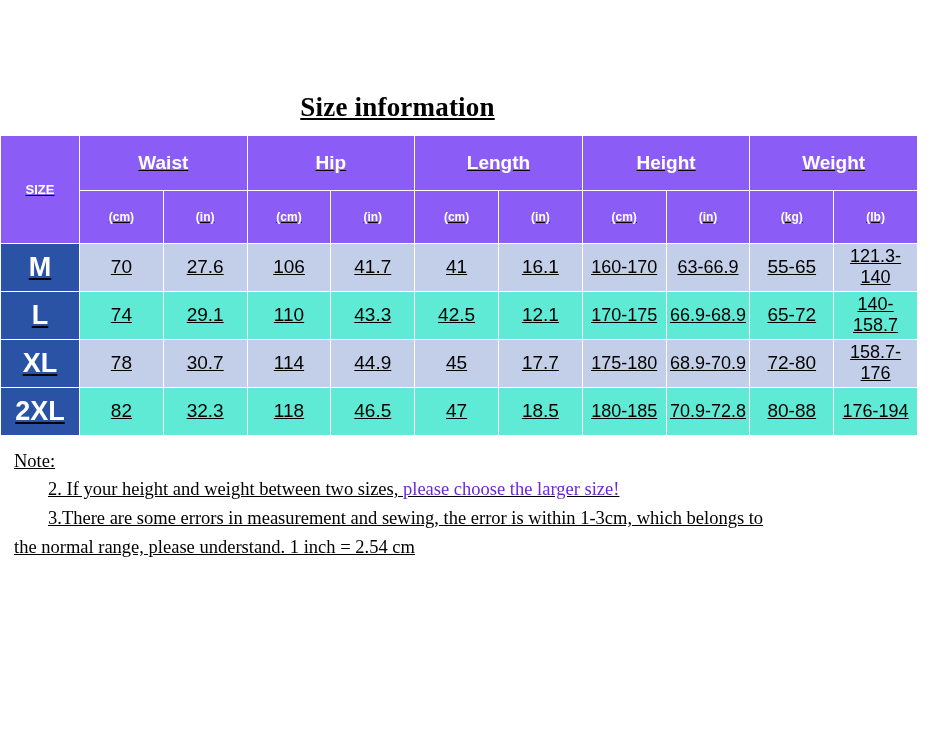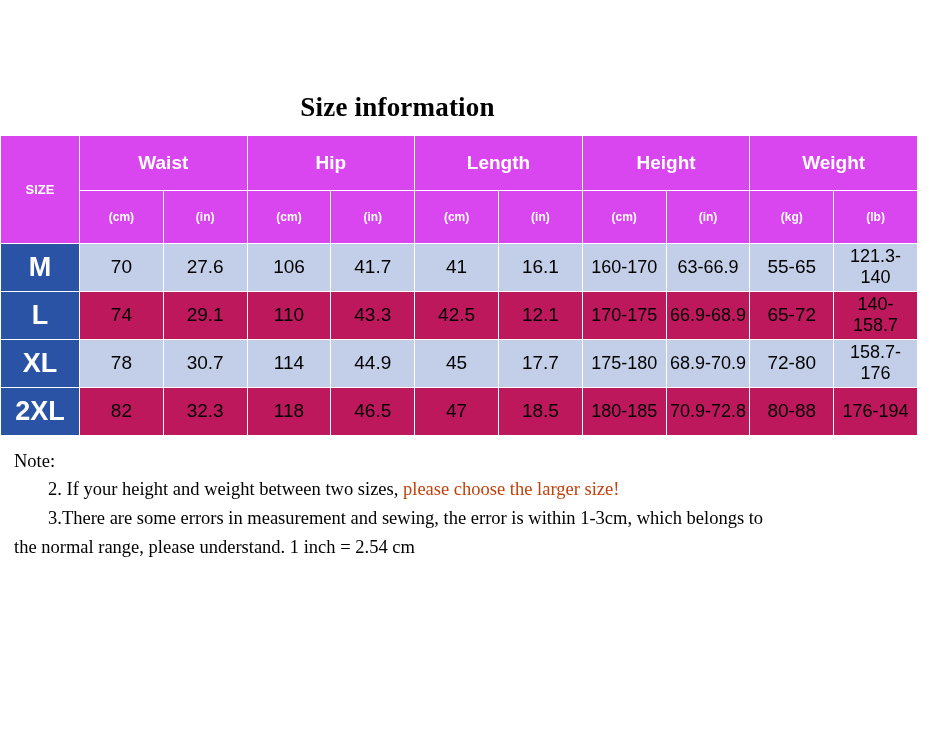--- a/index.html
+++ b/index.html
@@ -12,20 +12,21 @@
     height: 736px;
     font-family: "Liberation Serif", serif;
     color: #000000;
     overflow: hidden;
     position: relative;
   }
   .page {
     width: 795px;
     height: 736px;
     position: relative;
+    text-decoration: underline;
   }
   .title {
     text-align: center;
     font-family: "Liberation Serif", serif;
     font-weight: bold;
     font-size: 27px;
     letter-spacing: 0.2px;
     padding-top: 93px;
     line-height: 1.1;
   }
@@ -36,21 +37,21 @@
     table-layout: fixed;
   }
   table.size-table td, table.size-table th {
     border: 1px solid #ffffff;
     text-align: center;
     vertical-align: middle;
     font-family: "Liberation Sans", sans-serif;
   }
   
   thead th {
-    background: #d946ef;
+    background: #8b5cf6;
     color: #ffffff;
     font-weight: bold;
   }
   th.size-label {
     font-size: 13px;
     width: 76px;
   }
   th.group {
     font-size: 19px;
     height: 52px;
@@ -63,39 +64,39 @@
   tbody td {
     border: 1px solid #ffffff;
     font-size: 19px;
     height: 45px;
     color: #000000;
   }
   tbody tr.alt td {
     background: #c3cfe8;
   }
   tbody tr.plain td {
-    background: #be185d;
+    background: #5eead4;
   }
   td.size-name {
     background: #2a53a5 !important;
     color: #ffffff;
     font-weight: bold;
     font-size: 27px;
     font-family: "Liberation Serif", serif;
   }
   td.narrow { font-size: 18px; }
   .notes {
     margin: 11px 28px 0 14px;
     font-family: "Liberation Serif", serif;
     font-size: 18.5px;
     line-height: 1.55;
   }
   .notes .line { margin: 0; }
   .notes .indent { text-indent: 34px; }
-  .red { color: #c2410c; }
+  .red { color: #6d28d9; }
 </style>
 </head>
 <body>
 
 <div class="page">
 
   <div class="title">Size information</div>
 
   <table class="size-table">
     <thead>

